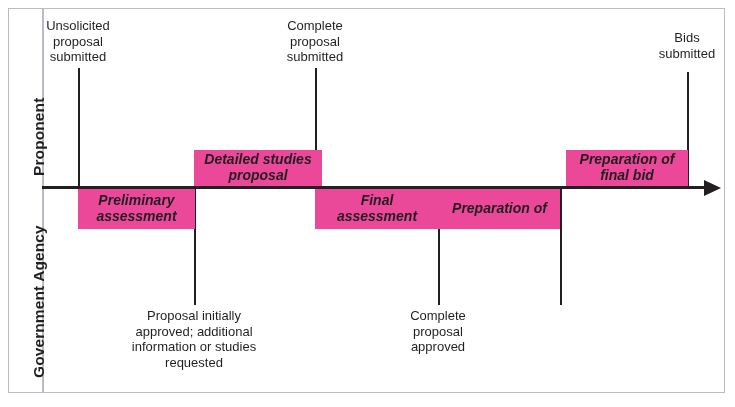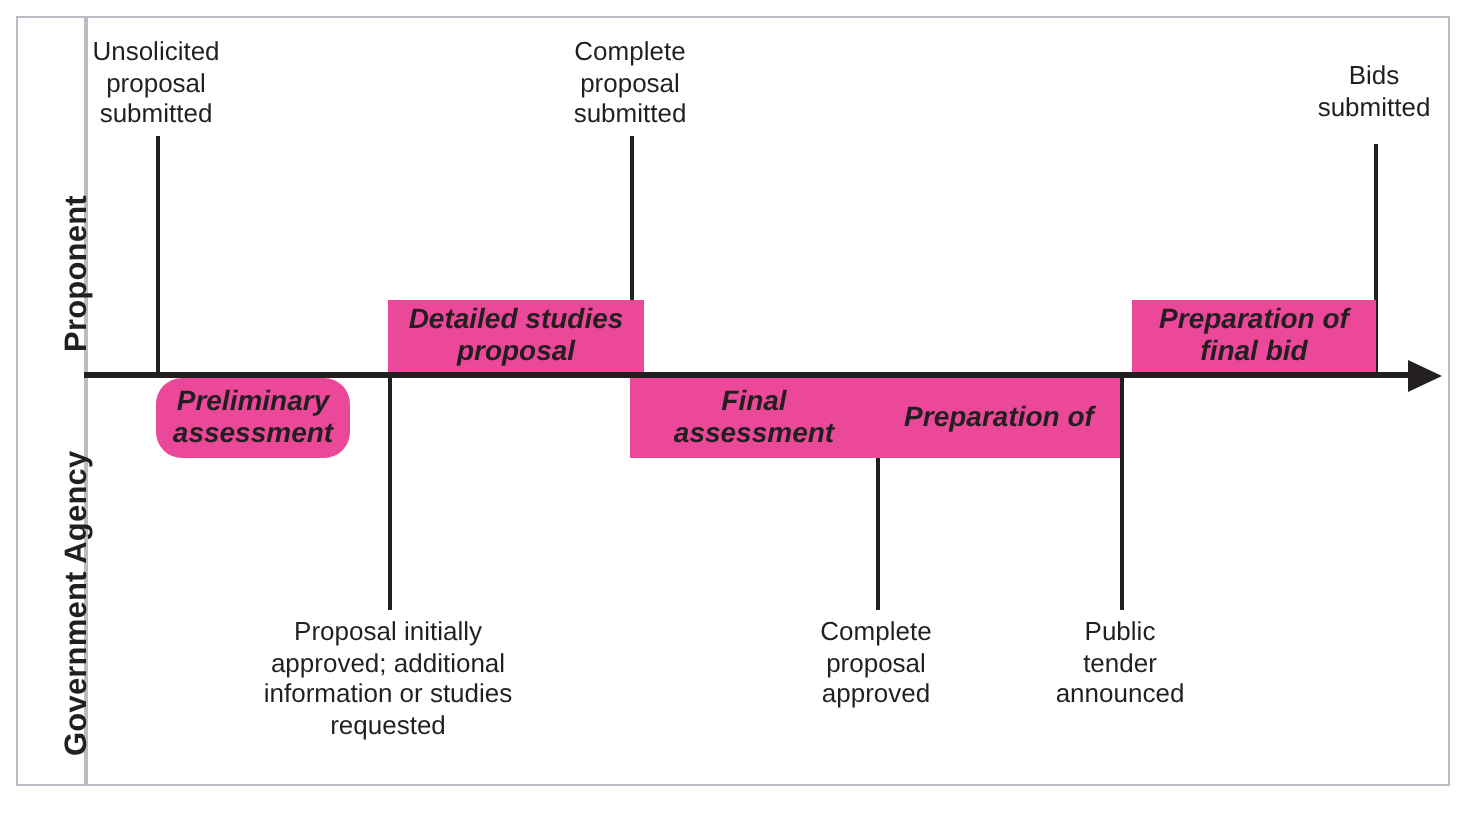--- a/index.html
+++ b/index.html
@@ -148,21 +148,21 @@
     </span>
   </div>
 
   <div class="phase-box upper" style="left:566px; top:150px; width:122px;">
     <span>
       <span>Preparation of</span><br>
       <span>final bid</span>
     </span>
   </div>
 
-  <div class="phase-box lower" style="left:78px; top:189px; width:97px;border-radius:13px;">
+  <div class="phase-box lower" style="left:78px; top:189px; width:117px;">
     <span>
       <span>Preliminary</span><br>
       <span>assessment</span>
     </span>
   </div>
 
   <div class="phase-box lower" style="left:315px; top:189px; width:124px;">
     <span>
       <span>Final</span><br>
       <span>assessment</span>
@@ -188,17 +188,14 @@
 
   <div class="caption" style="left:109px; top:308px; width:170px;">Proposal initially
 approved; additional
 information or studies
 requested</div>
 
   <div class="caption" style="left:388px; top:308px; width:100px;">Complete
 proposal
 approved</div>
 
-  <div class="caption" style="left:510px; top:308px; width:100px;">Public
-tender
-announced</div>
 
 </div>
 
 </body></html>

